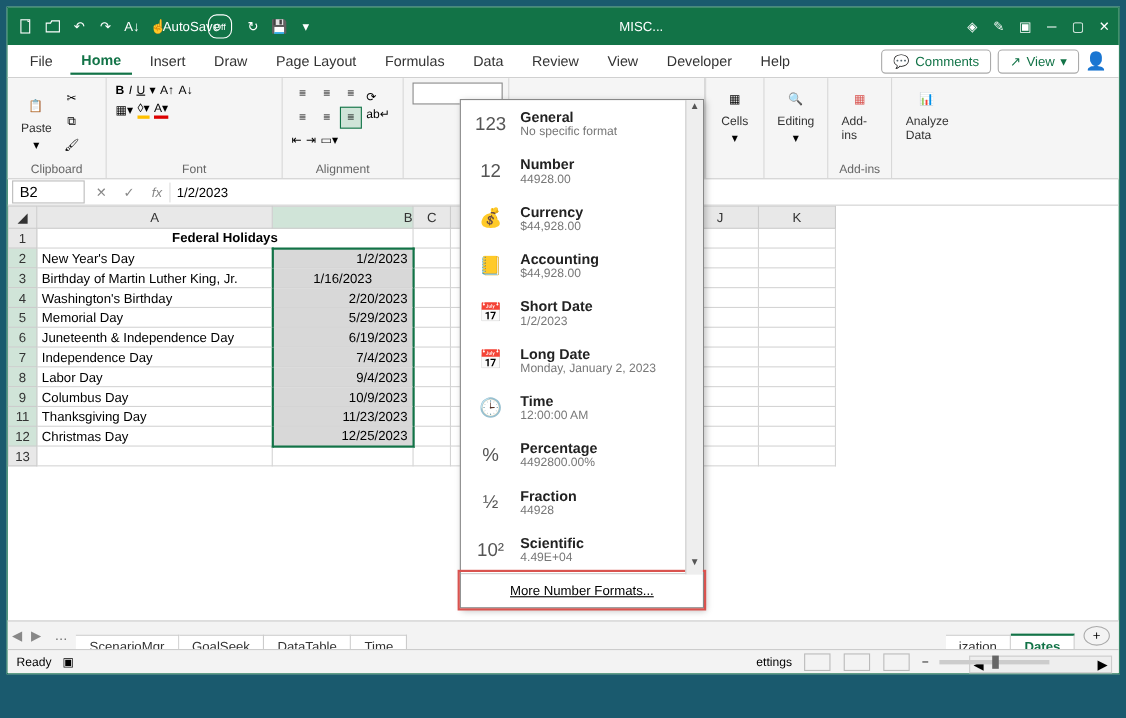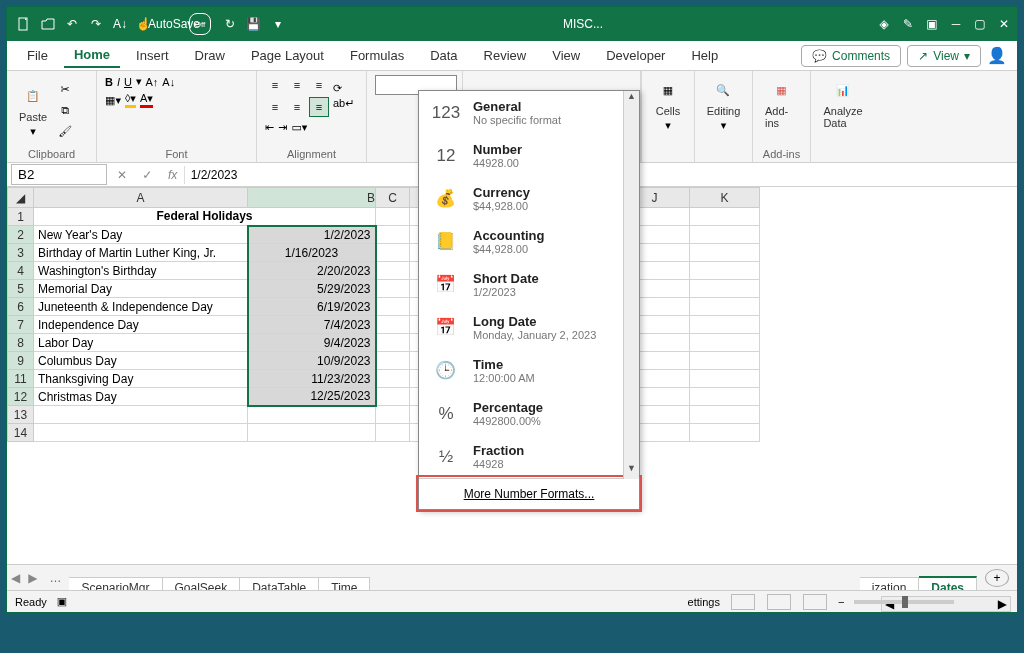--- a/index.html
+++ b/index.html
@@ -32,21 +32,21 @@
   .mini-col span { width: 20px; height: 18px; display: flex; align-items: center; justify-content: center; }
   .font-row { display: flex; gap: 4px; align-items: center; }
   .font-select { border: 1px solid #aaa; font-size: 12px; padding: 1px 4px; height: 20px; }
   .font-name { width: 78px; }
   .font-size { width: 36px; }
   .align-grid { display: grid; grid-template-columns: repeat(3, 20px); grid-template-rows: repeat(2, 20px); gap: 2px; }
   .align-grid span { display: flex; align-items: center; justify-content: center; border: 1px solid transparent; }
   .align-grid span.sel { background: #d0e4d8; border: 1px solid #127347; }
   .numfmt-select { width: 82px; height: 20px; border: 1px solid #888; background: #fff; font-size: 12px; }
   .formula-bar { height: 24px; display: flex; align-items: center; border-bottom: 1px solid #d0d0d0; font-size: 12px; }
-  .name-box { width: 96px; border: 1px solid #bbb; margin: 0 4px; padding: 2px 6px; }
+  .name-box { width: 66px; border: 1px solid #bbb; margin: 0 4px; padding: 2px 6px; }
   .fb-icons span { width: 22px; display: inline-flex; justify-content: center; color: #888; }
   .formula-input { flex: 1; padding: 2px 6px; border-left: 1px solid #ddd; }
   .sheet-area { flex: 1; display: flex; overflow: hidden; position: relative; }
   .grid { flex: 1; overflow: hidden; position: relative; }
   table.cells { border-collapse: collapse; font-size: 12px; }
   table.cells th { background: #e8e8e8; border: 1px solid #ccc; font-weight: normal; color: #333; }
   table.cells td { border: 1px solid #d4d4d4; padding: 1px 4px; height: 18px; }
   .colhdr { height: 20px; }
   .rowhdr { width: 26px; text-align: center; background: #e8e8e8; }
   .colA { width: 214px; }
@@ -400,31 +400,20 @@
               <th class="rowhdr">13</th>
               <td></td>
               <td></td>
               <td></td>
               <td></td>
               <td></td>
               <td></td>
               <td></td>
               <td></td>
             </tr>
-        <tr>
-              <th class="rowhdr">14</th>
-              <td></td>
-              <td></td>
-              <td></td>
-              <td></td>
-              <td></td>
-              <td></td>
-              <td></td>
-              <td></td>
-            </tr>
       </tbody>
         </table>
     </div>
   </div>
 
   <div class="tabbar">
     <span style="padding:0 4px;color:#888">◀</span>
     <span style="padding:0 4px;color:#888">▶</span>
     <span class="dots">…</span>
     <div class="tab">ScenarioMgr</div>
@@ -517,20 +506,27 @@
     <div class="s">4492800.00%</div>
         </div>
       </div>
       <div class="nf-item">
         <div class="nf-icon">½</div>
     <div class="nf-text">
           <div class="t">Fraction</div>
     <div class="s">44928</div>
         </div>
       </div>
+      <div class="nf-item">
+        <div class="nf-icon">10²</div>
+    <div class="nf-text">
+          <div class="t">Scientific</div>
+    <div class="s">4.49E+04</div>
+        </div>
+      </div>
     </div>
   <div class="nf-more nf-more-highlight">More Number Formats...</div>
   <div class="nf-scroll">
     <div class="arrow">▲</div>
     <div style="flex:1"></div>
     <div class="arrow" style="position:absolute;bottom:0;width:100%">▼</div>
   </div>
 </div>
 
 </body></html>

